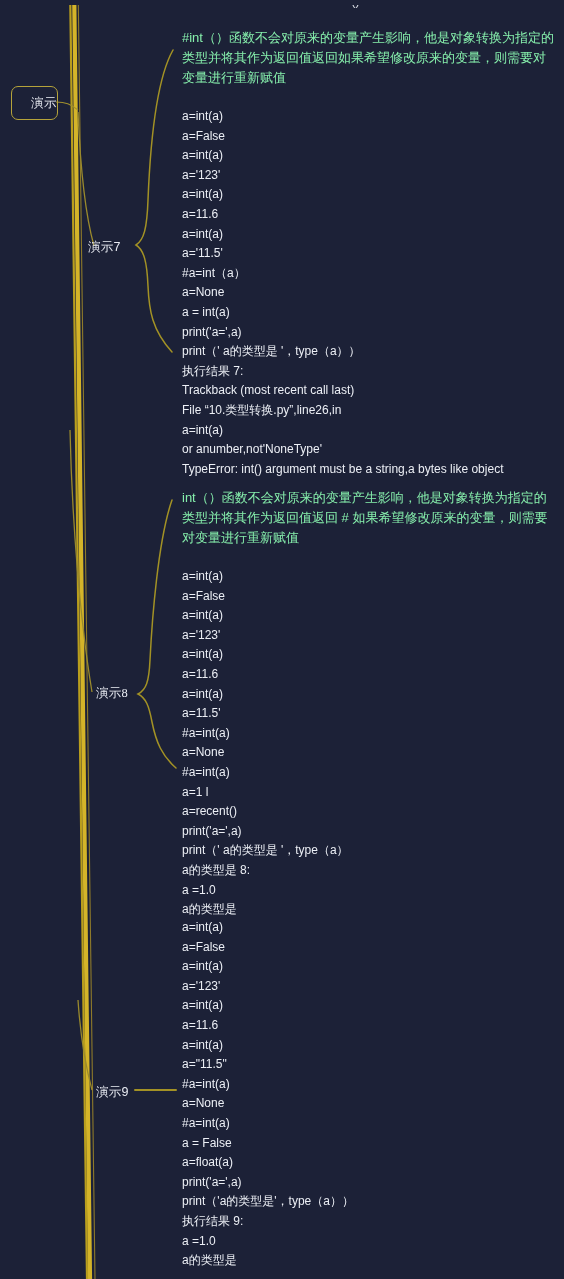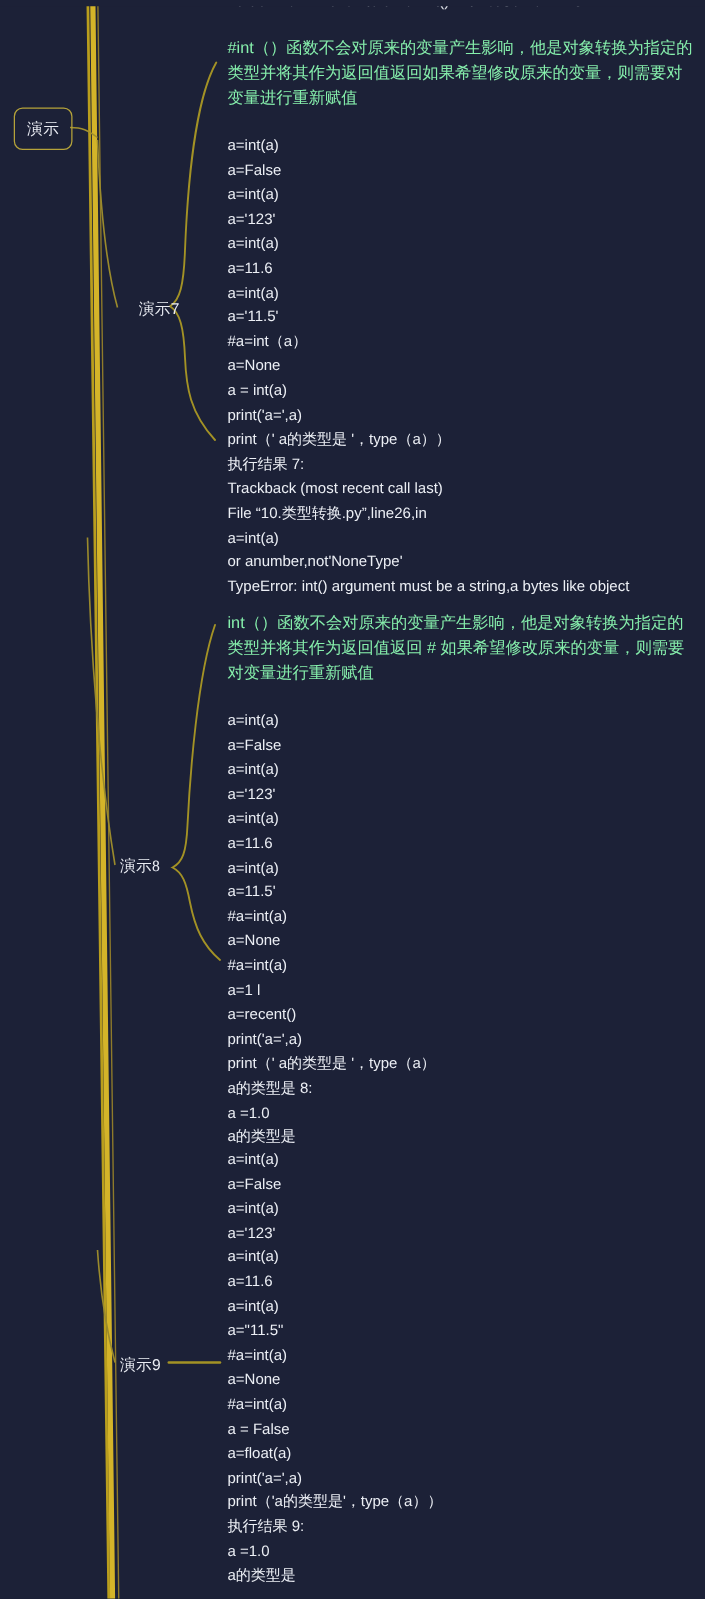--- a/index.html
+++ b/index.html
@@ -56,37 +56,37 @@
     position: absolute;
     left: 11px;
     top: 86px;
     width: 45px;
     height: 32px;
     border: 1.3px solid #b5a33a;
     border-radius: 7px;
     background: transparent;
     display: flex;
     align-items: center;
-    justify-content: center;
+    justify-content: flex-end;
   }
   .root-node .label {
     font-size: 12.5px;
     color: #e9ecf3;
     letter-spacing: .5px;
   }
 
   
   .sub-label {
     position: absolute;
     font-size: 12.5px;
     color: #e9ecf3;
     white-space: nowrap;
     letter-spacing: .3px;
   }
-  #sub-7 { left: 111px; top: 239px; }
+  #sub-7 { left: 88px; top: 239px; }
   #sub-8 { left: 96px; top: 685px; font-family: Liberation Serif, serif; }
   #sub-9 { left: 96px; top: 1084px; }
 
   
   .block {
     position: absolute;
     left: 182px;
     width: 372px;
     color: #eceff5;
   }

